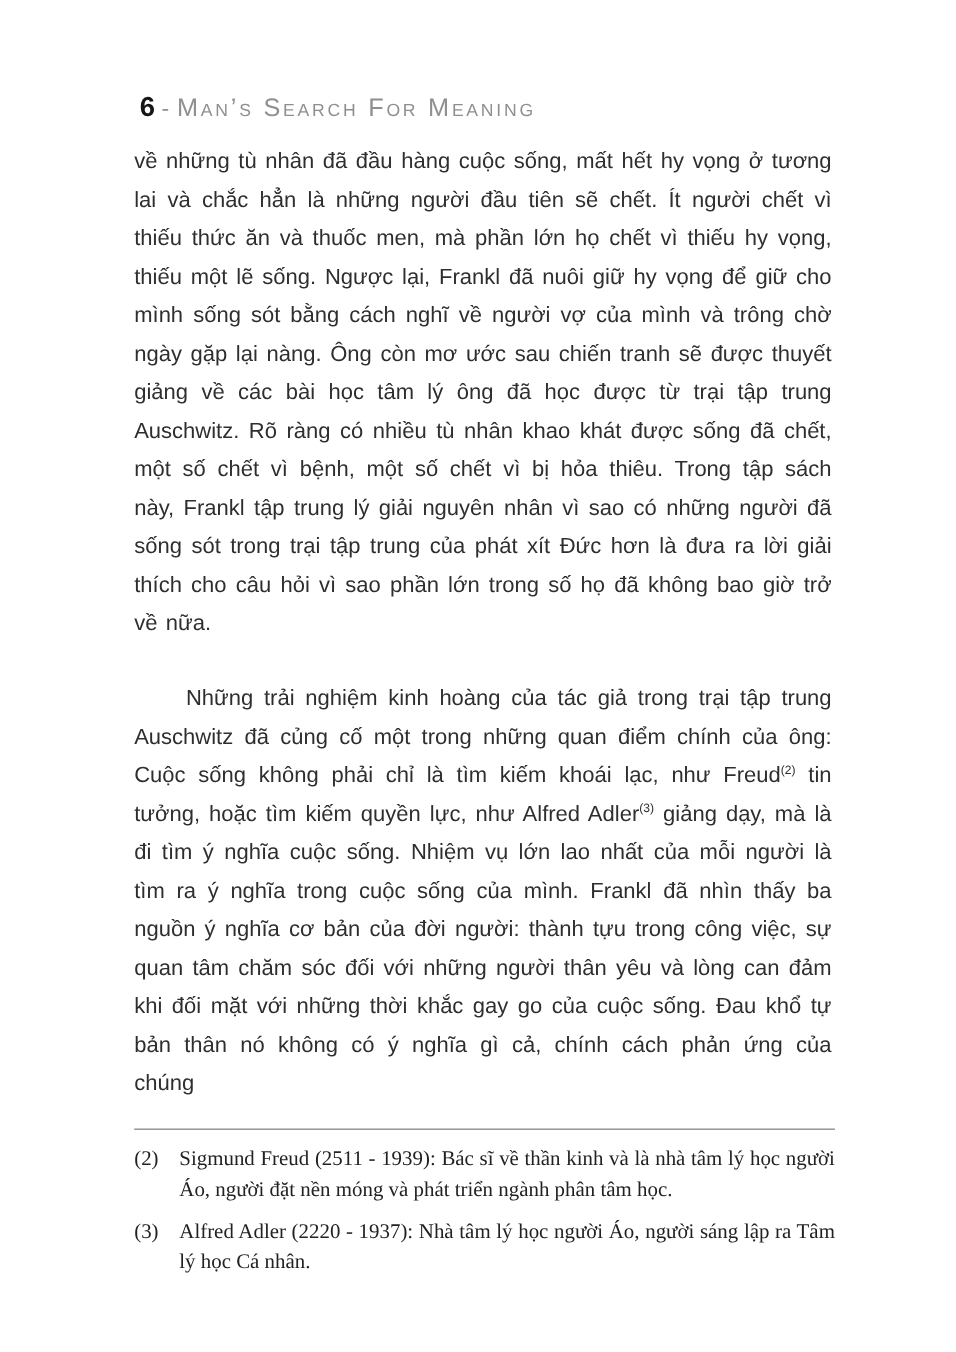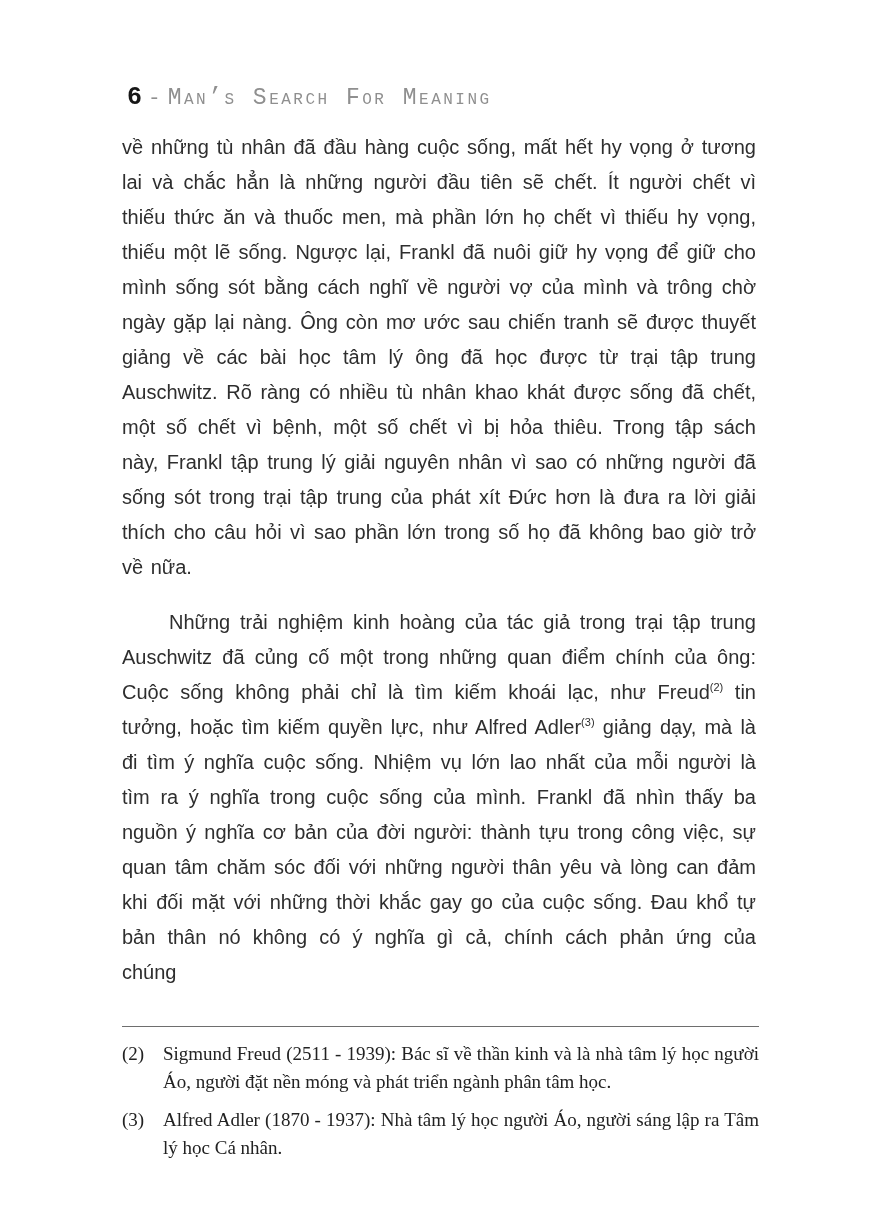--- a/index.html
+++ b/index.html
@@ -15,21 +15,21 @@
     overflow: hidden;
     font-family: "Liberation Sans", sans-serif;
   }
 
   
   .running-head {
     position: absolute;
     left: 127px;
     top: 83px;
     white-space: nowrap;
-    font-family: Liberation Mono, monospace;
+    font-family: Liberation Sans, sans-serif;
     text-align: right;
   }
   .pagenum {
     color: #161616;
     font-size: 25px;
     font-weight: 700;
     vertical-align: baseline;
   }
   .head-sep {
     color: #8f8f8f;
@@ -52,21 +52,21 @@
     color: #2e2e2e;
     font-size: 20px;
     line-height: 35px;
     word-spacing: 2px;
     text-align: justify;
   }
   .para {
     margin: 0;
   }
   .para.indented {
-    margin-top: 20px;
+    margin-top: 33px;
     text-indent: 47px;
   }
   .para sup {
     font-size: 0.55em;
     line-height: 0;
     vertical-align: super;
     letter-spacing: 0;
   }
 
   
@@ -114,17 +114,17 @@
   </div>
 
   <div class="footnotes">
     <hr class="fn-divider">
     <div class="footnote">
       <span class="fn-label">(2)</span>
       <span class="fn-text">Sigmund Freud (2511 - 1939): Bác sĩ về thần kinh và là nhà tâm lý học người Áo, người đặt nền móng và phát triển ngành phân tâm học.</span>
     </div>
     <div class="footnote">
       <span class="fn-label">(3)</span>
-      <span class="fn-text">Alfred Adler (1870 - 1937): Nhà tâm lý học người Áo, người sáng lập ra Tâm lý học Cá nhân.</span>
+      <span class="fn-text">Alfred Adler (2220 - 1937): Nhà tâm lý học người Áo, người sáng lập ra Tâm lý học Cá nhân.</span>
     </div>
   </div>
 
 </div>
 
 </body></html>

